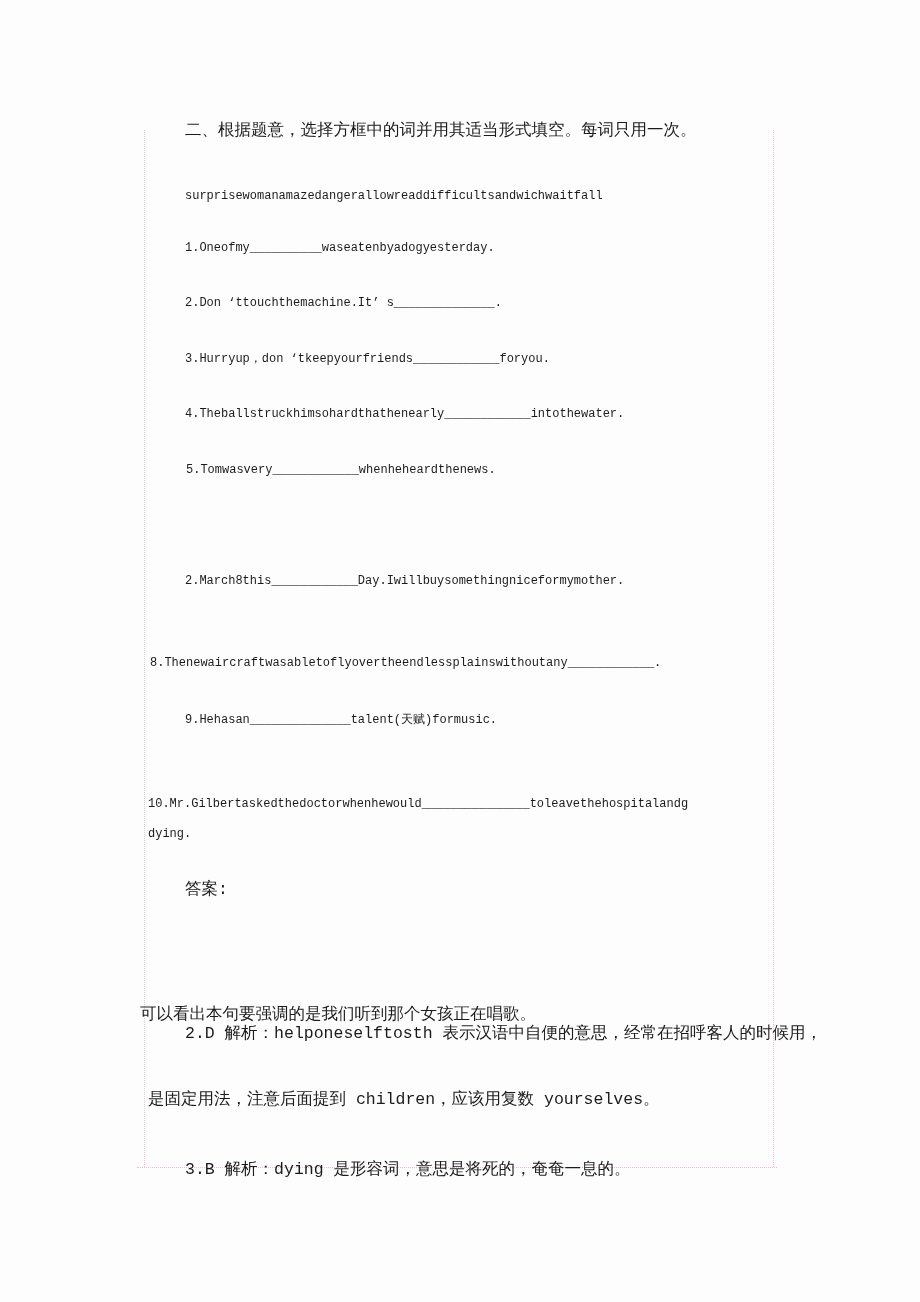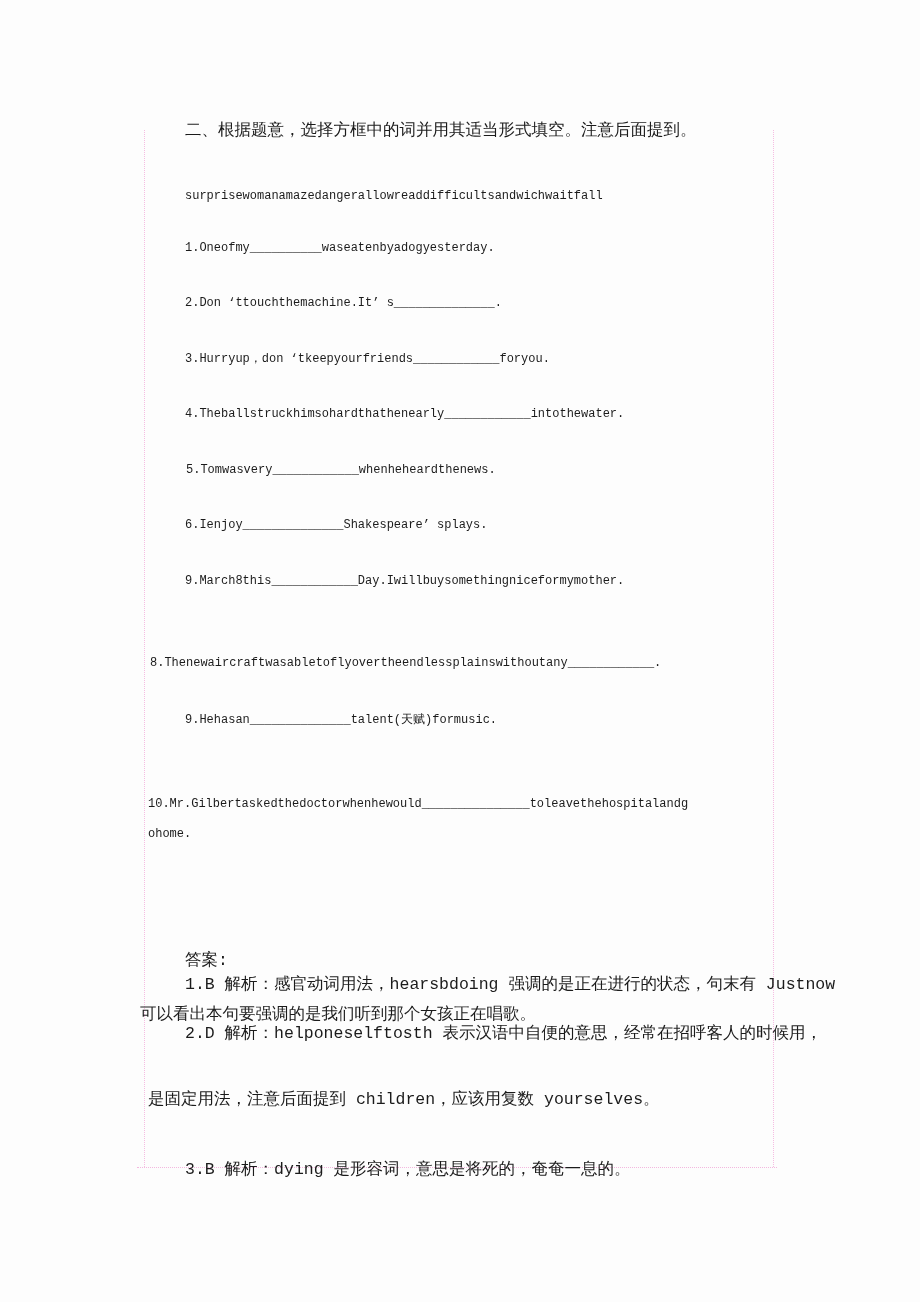--- a/index.html
+++ b/index.html
@@ -52,49 +52,47 @@
 </style>
 </head>
 <body>
 
 <div class="page">
 
   <div class="guide guide-left"></div>
   <div class="guide guide-right"></div>
   <div class="guide guide-bottom"></div>
 
-  <div class="line cn" style="left:185px; top:120px;">二、根据题意，选择方框中的词并用其适当形式填空。注意后面提到。</div>
+  <div class="line cn" style="left:185px; top:120px;">二、根据题意，选择方框中的词并用其适当形式填空。每词只用一次。</div>
 
   <div class="line en" style="left:185px; top:186px;">surprisewomanamazedangerallowreaddifficultsandwichwaitfall</div>
 
   <div class="line en" style="left:185px; top:238px;">1.Oneofmy__________waseatenbyadogyesterday.</div>
 
   <div class="line en" style="left:185px; top:293px;">2.Don ‘ttouchthemachine.It’ s______________.</div>
 
   <div class="line en" style="left:185px; top:349px;">3.Hurryup，don ‘tkeepyourfriends____________foryou.</div>
 
   <div class="line en" style="left:185px; top:404px;">4.Theballstruckhimsohardthathenearly____________intothewater.</div>
 
   <div class="line en" style="left:186px; top:460px;">5.Tomwasvery____________whenheheardthenews.</div>
 
-  <div class="line en" style="left:185px; top:515px;">6.Ienjoy______________Shakespeare’ splays.</div>
 
-  <div class="line en" style="left:185px; top:571px;">9.March8this____________Day.Iwillbuysomethingniceformymother.</div>
+  <div class="line en" style="left:185px; top:571px;">2.March8this____________Day.Iwillbuysomethingniceformymother.</div>
 
   <div class="line en" style="left:150px; top:653px;">8.Thenewaircraftwasabletoflyovertheendlessplainswithoutany____________.</div>
 
   <div class="line en" style="left:185px; top:710px;">9.Hehasan______________talent(天赋)formusic.</div>
 
   <div class="line en" style="left:148px; top:794px;">10.Mr.Gilbertaskedthedoctorwhenhewould_______________toleavethehospitalandg</div>
 
-  <div class="line en" style="left:148px; top:824px;">ohome.</div>
+  <div class="line en" style="left:148px; top:824px;">dying.</div>
 
-  <div class="line cn" style="left:185px; top:950px;">答案:</div>
+  <div class="line cn" style="left:185px; top:879px;">答案:</div>
 
-  <div class="line cn" style="left:185px; top:974px;">1.B 解析：感官动词用法，hearsbdoing 强调的是正在进行的状态，句末有 Justnow</div>
 
   <div class="line cn" style="left:140px; top:1004px;">可以看出本句要强调的是我们听到那个女孩正在唱歌。</div>
 
   <div class="line cn" style="left:185px; top:1023px;">2.D 解析：helponeselftosth 表示汉语中自便的意思，经常在招呼客人的时候用，</div>
 
   <div class="line cn" style="left:148px; top:1089px;">是固定用法，注意后面提到 children，应该用复数 yourselves。</div>
 
   <div class="line cn" style="left:185px; top:1142px;margin-top:17px;">3.B 解析：dying 是形容词，意思是将死的，奄奄一息的。</div>
 
 </div>

